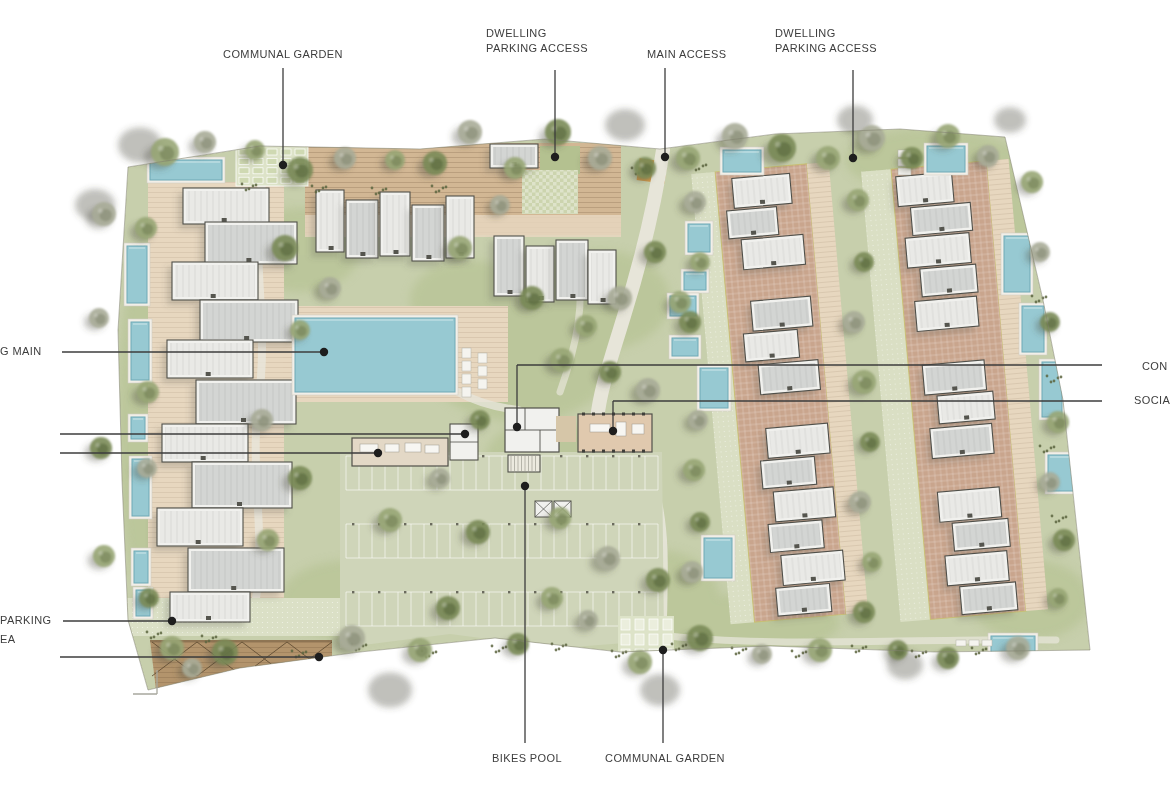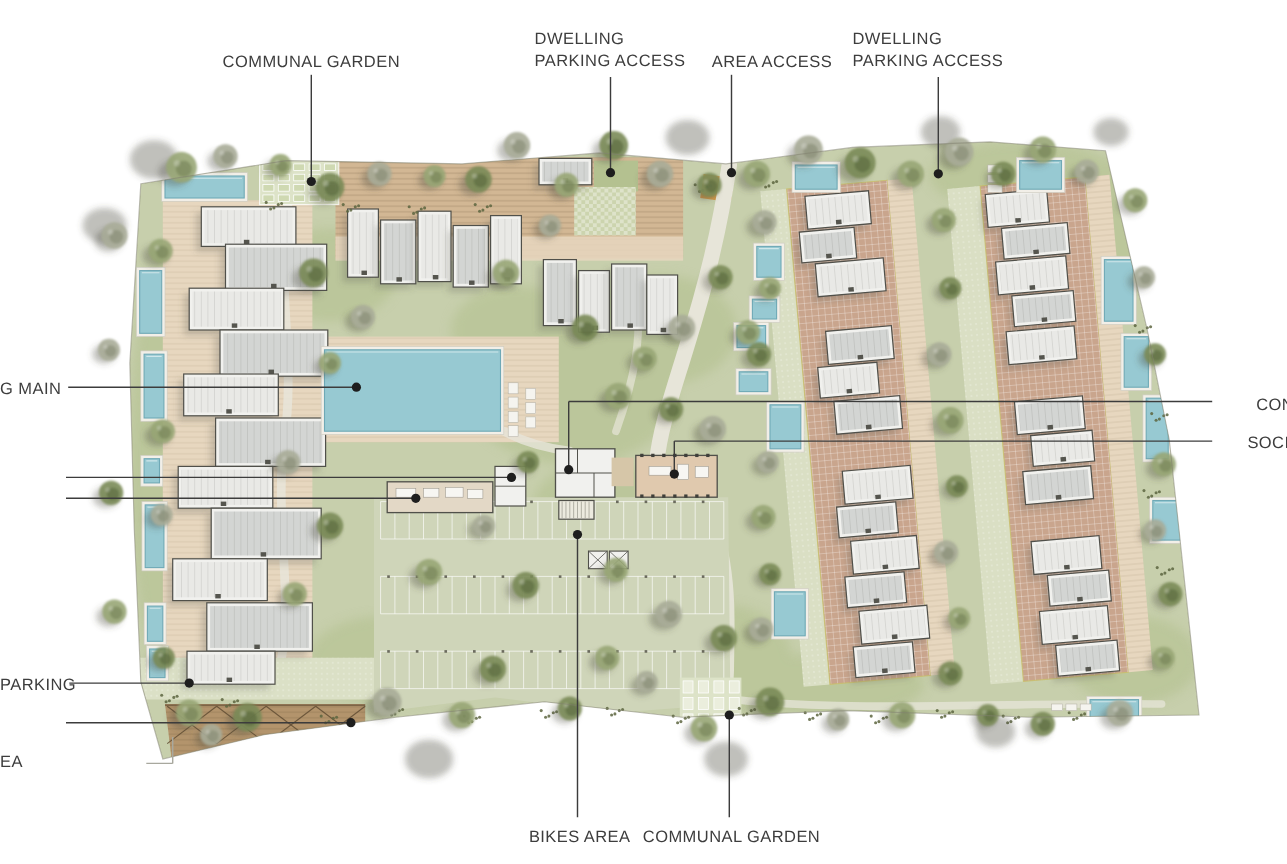--- a/index.html
+++ b/index.html
@@ -1,20 +1,20 @@
 <!DOCTYPE html>
 <html style="--label-color: #3d3d3d;"><head>
 <meta charset="utf-8">
 <style>
   html,body{margin:0;padding:0;background:#fff;}
   .stage{position:relative;width:1170px;height:785px;background:#fff;overflow:hidden;
          font-family:"Liberation Sans",sans-serif;}
   #site-svg{position:absolute;left:0;top:0;}
   .labels{position:absolute;left:0;top:0;width:100%;height:100%;pointer-events:none;}
-  .lbl{position:absolute;font-size:15px;letter-spacing:.4px;color:var(--label-color,#3d3d3d);
+  .lbl{position:absolute;font-size:11px;letter-spacing:.4px;color:var(--label-color,#3d3d3d);
        white-space:pre-line;line-height:1.36;}
   .lbl.center{transform:translateX(-50%);text-align:center;}
 </style>
 </head>
 <body>
 
 <div class="stage">
   <svg id="site-svg" width="1170" height="785" viewBox="0 0 1170 785">
       <defs>
         <filter id="b1" x="-60%" y="-60%" width="220%" height="220%">
@@ -1151,24 +1151,24 @@
         <circle cx="525" cy="486" r="4.2" fill="#1e1e1e"></circle>
         <line x1="663" y1="743" x2="663" y2="650" stroke="#3c3c3c" stroke-width="1.3"></line>
         <circle cx="663" cy="650" r="4.2" fill="#1e1e1e"></circle>
       </g>
     </svg>
 
   <div class="labels">
     <div class="lbl center" style="left:283px;top:47px">COMMUNAL GARDEN</div>
     <div class="lbl" style="left:486px;top:26px">DWELLING
 PARKING ACCESS</div>
-    <div class="lbl" style="left:647px;top:47px">AREA ACCESS</div>
+    <div class="lbl" style="left:647px;top:47px">MAIN ACCESS</div>
     <div class="lbl" style="left:775px;top:26px">DWELLING
 PARKING ACCESS</div>
     <div class="lbl" style="left:0px;top:344px">G MAIN</div>
     <div class="lbl" style="left:0px;top:613px">PARKING</div>
-    <div class="lbl" style="left:0px;top:683px">EA</div>
+    <div class="lbl" style="left:0px;top:632px">EA</div>
     <div class="lbl" style="left:1142px;top:359px">CON</div>
     <div class="lbl" style="left:1134px;top:393px">SOCIA</div>
-    <div class="lbl center" style="left:527px;top:751px">BIKES AREA</div>
+    <div class="lbl center" style="left:527px;top:751px">BIKES POOL</div>
     <div class="lbl center" style="left:665px;top:751px">COMMUNAL GARDEN</div>
   </div>
 </div>
 
 </body></html>

